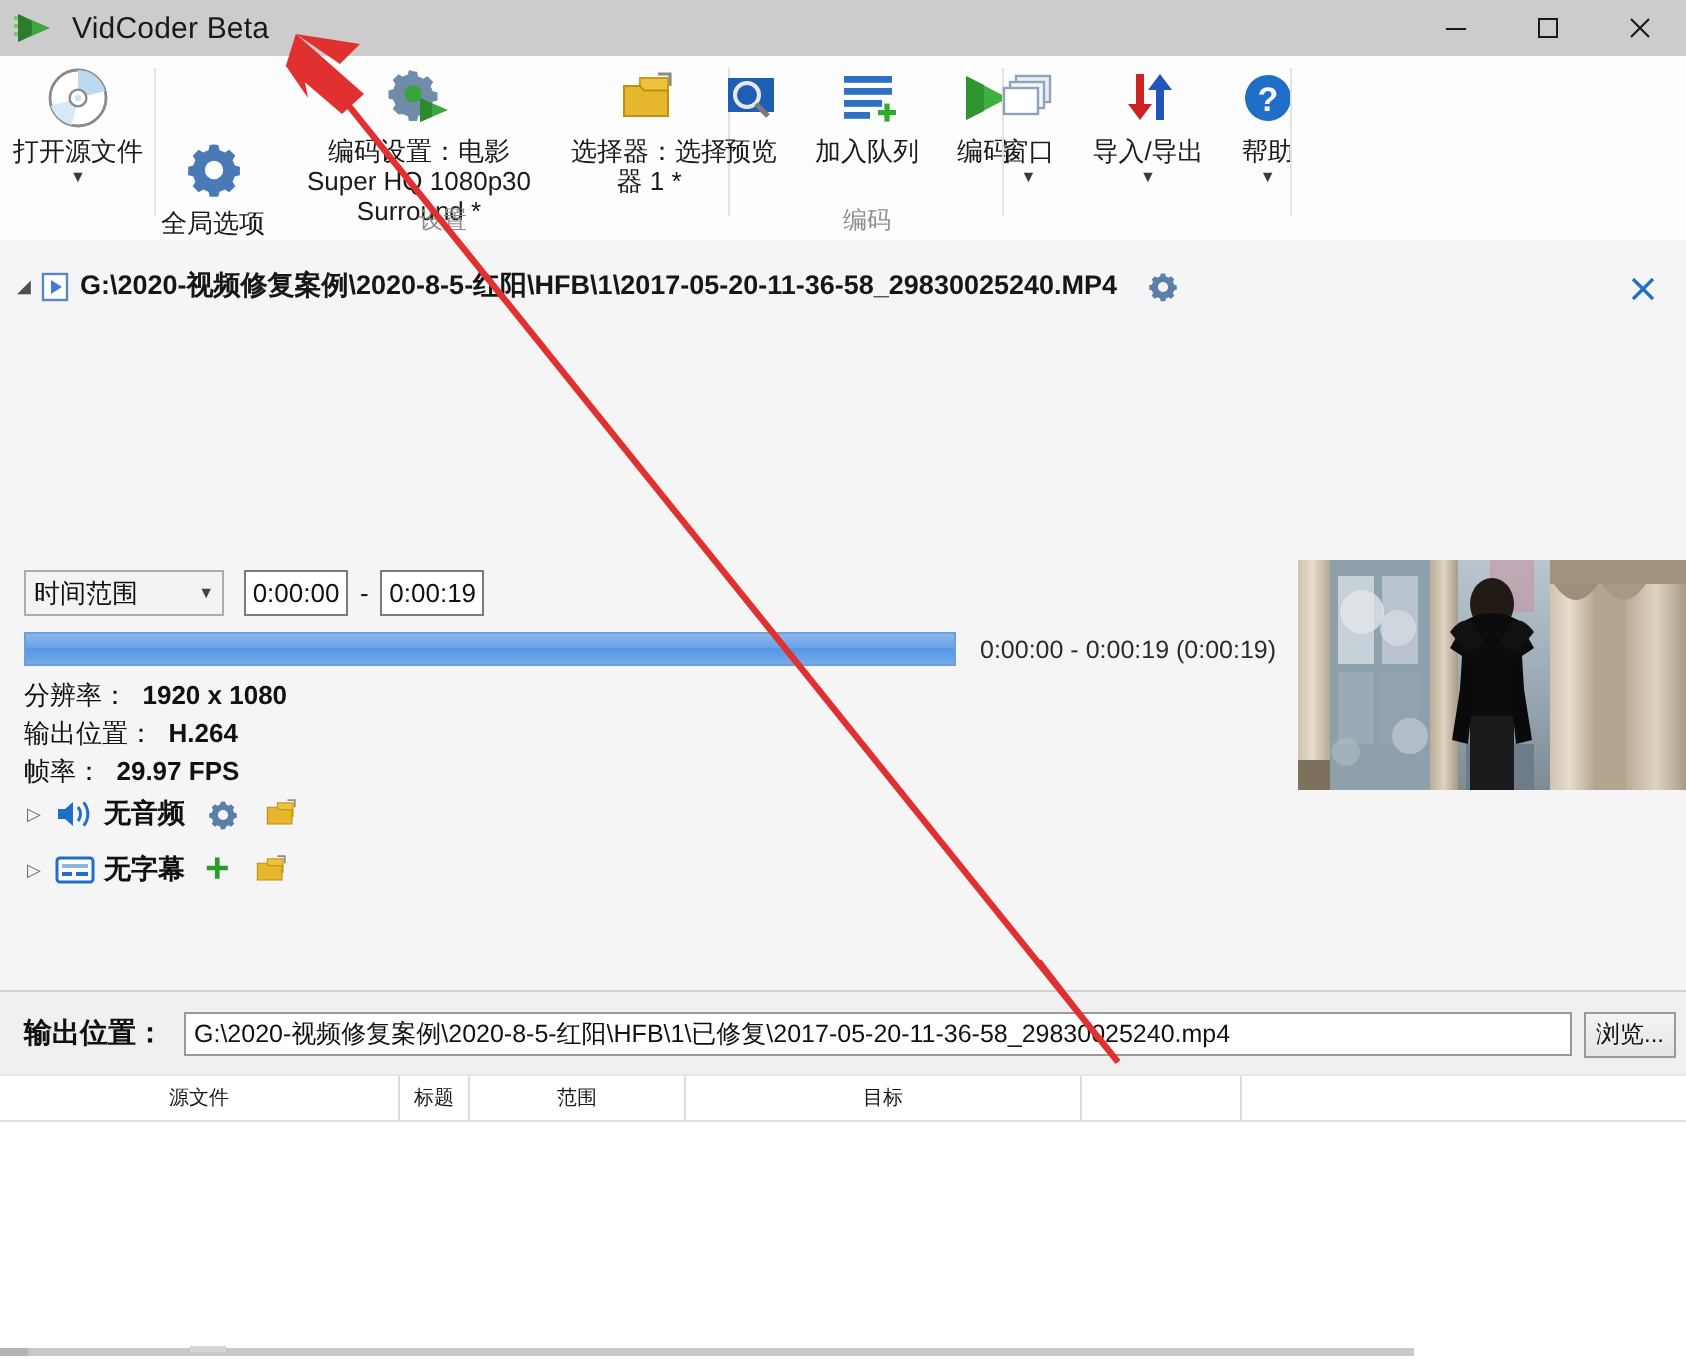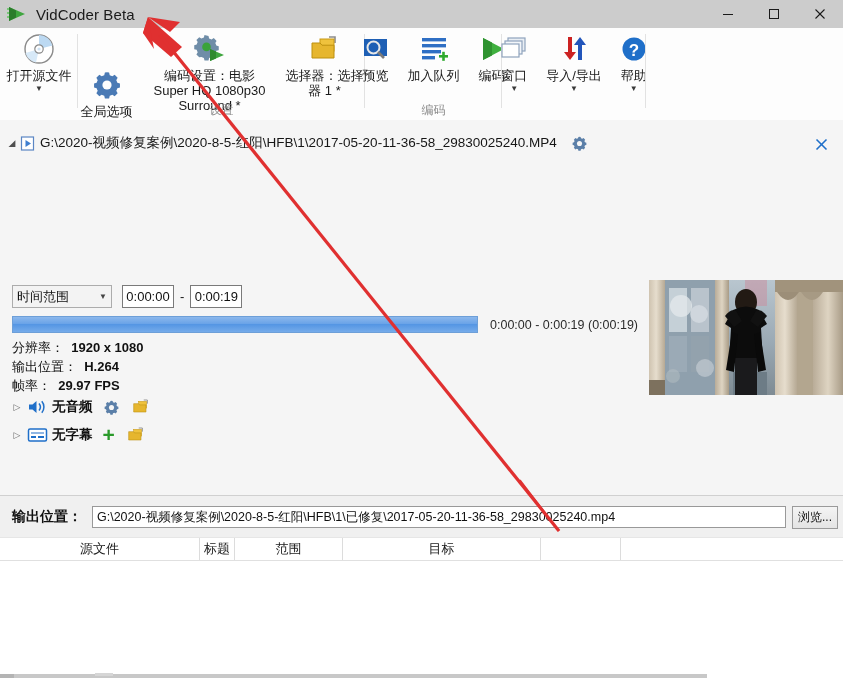--- a/index.html
+++ b/index.html
@@ -142,21 +142,21 @@
   .tree-arrow {
     width: 16px;
     text-align: center;
     color: #4f4f4f;
     font-size: 9px;
     margin-left: 4px;
   }
   .file-icon { margin-right: 5px; display:flex; align-items:center; }
   .source-path {
     font-size: 13.5px;
-    font-weight: normal;
+    font-weight: bold;
     color: #161616;
     white-space: nowrap;
   }
   .source-gear {
     margin-left: 14px;
     display: flex;
     align-items: center;
   }
   .source-close {
     position: absolute;
@@ -322,21 +322,21 @@
     height: 22px;
     border-top: 1px solid #e6e6e6;
     border-bottom: 1px solid #e0e0e0;
     background: #ffffff;
     box-sizing: content-box;
   }
   .qcol {
     display: flex;
     align-items: center;
     justify-content: center;
-    font-size: 13px;
+    font-size: 10px;
     color: #1a1a1a;
     border-right: 1px solid #dcdcdc;
     box-sizing: border-box;
     height: 22px;
   }
   .qcol:last-child { border-right: none; }
   .queue-body {
     height: 117px;
     background: #ffffff;
   }

